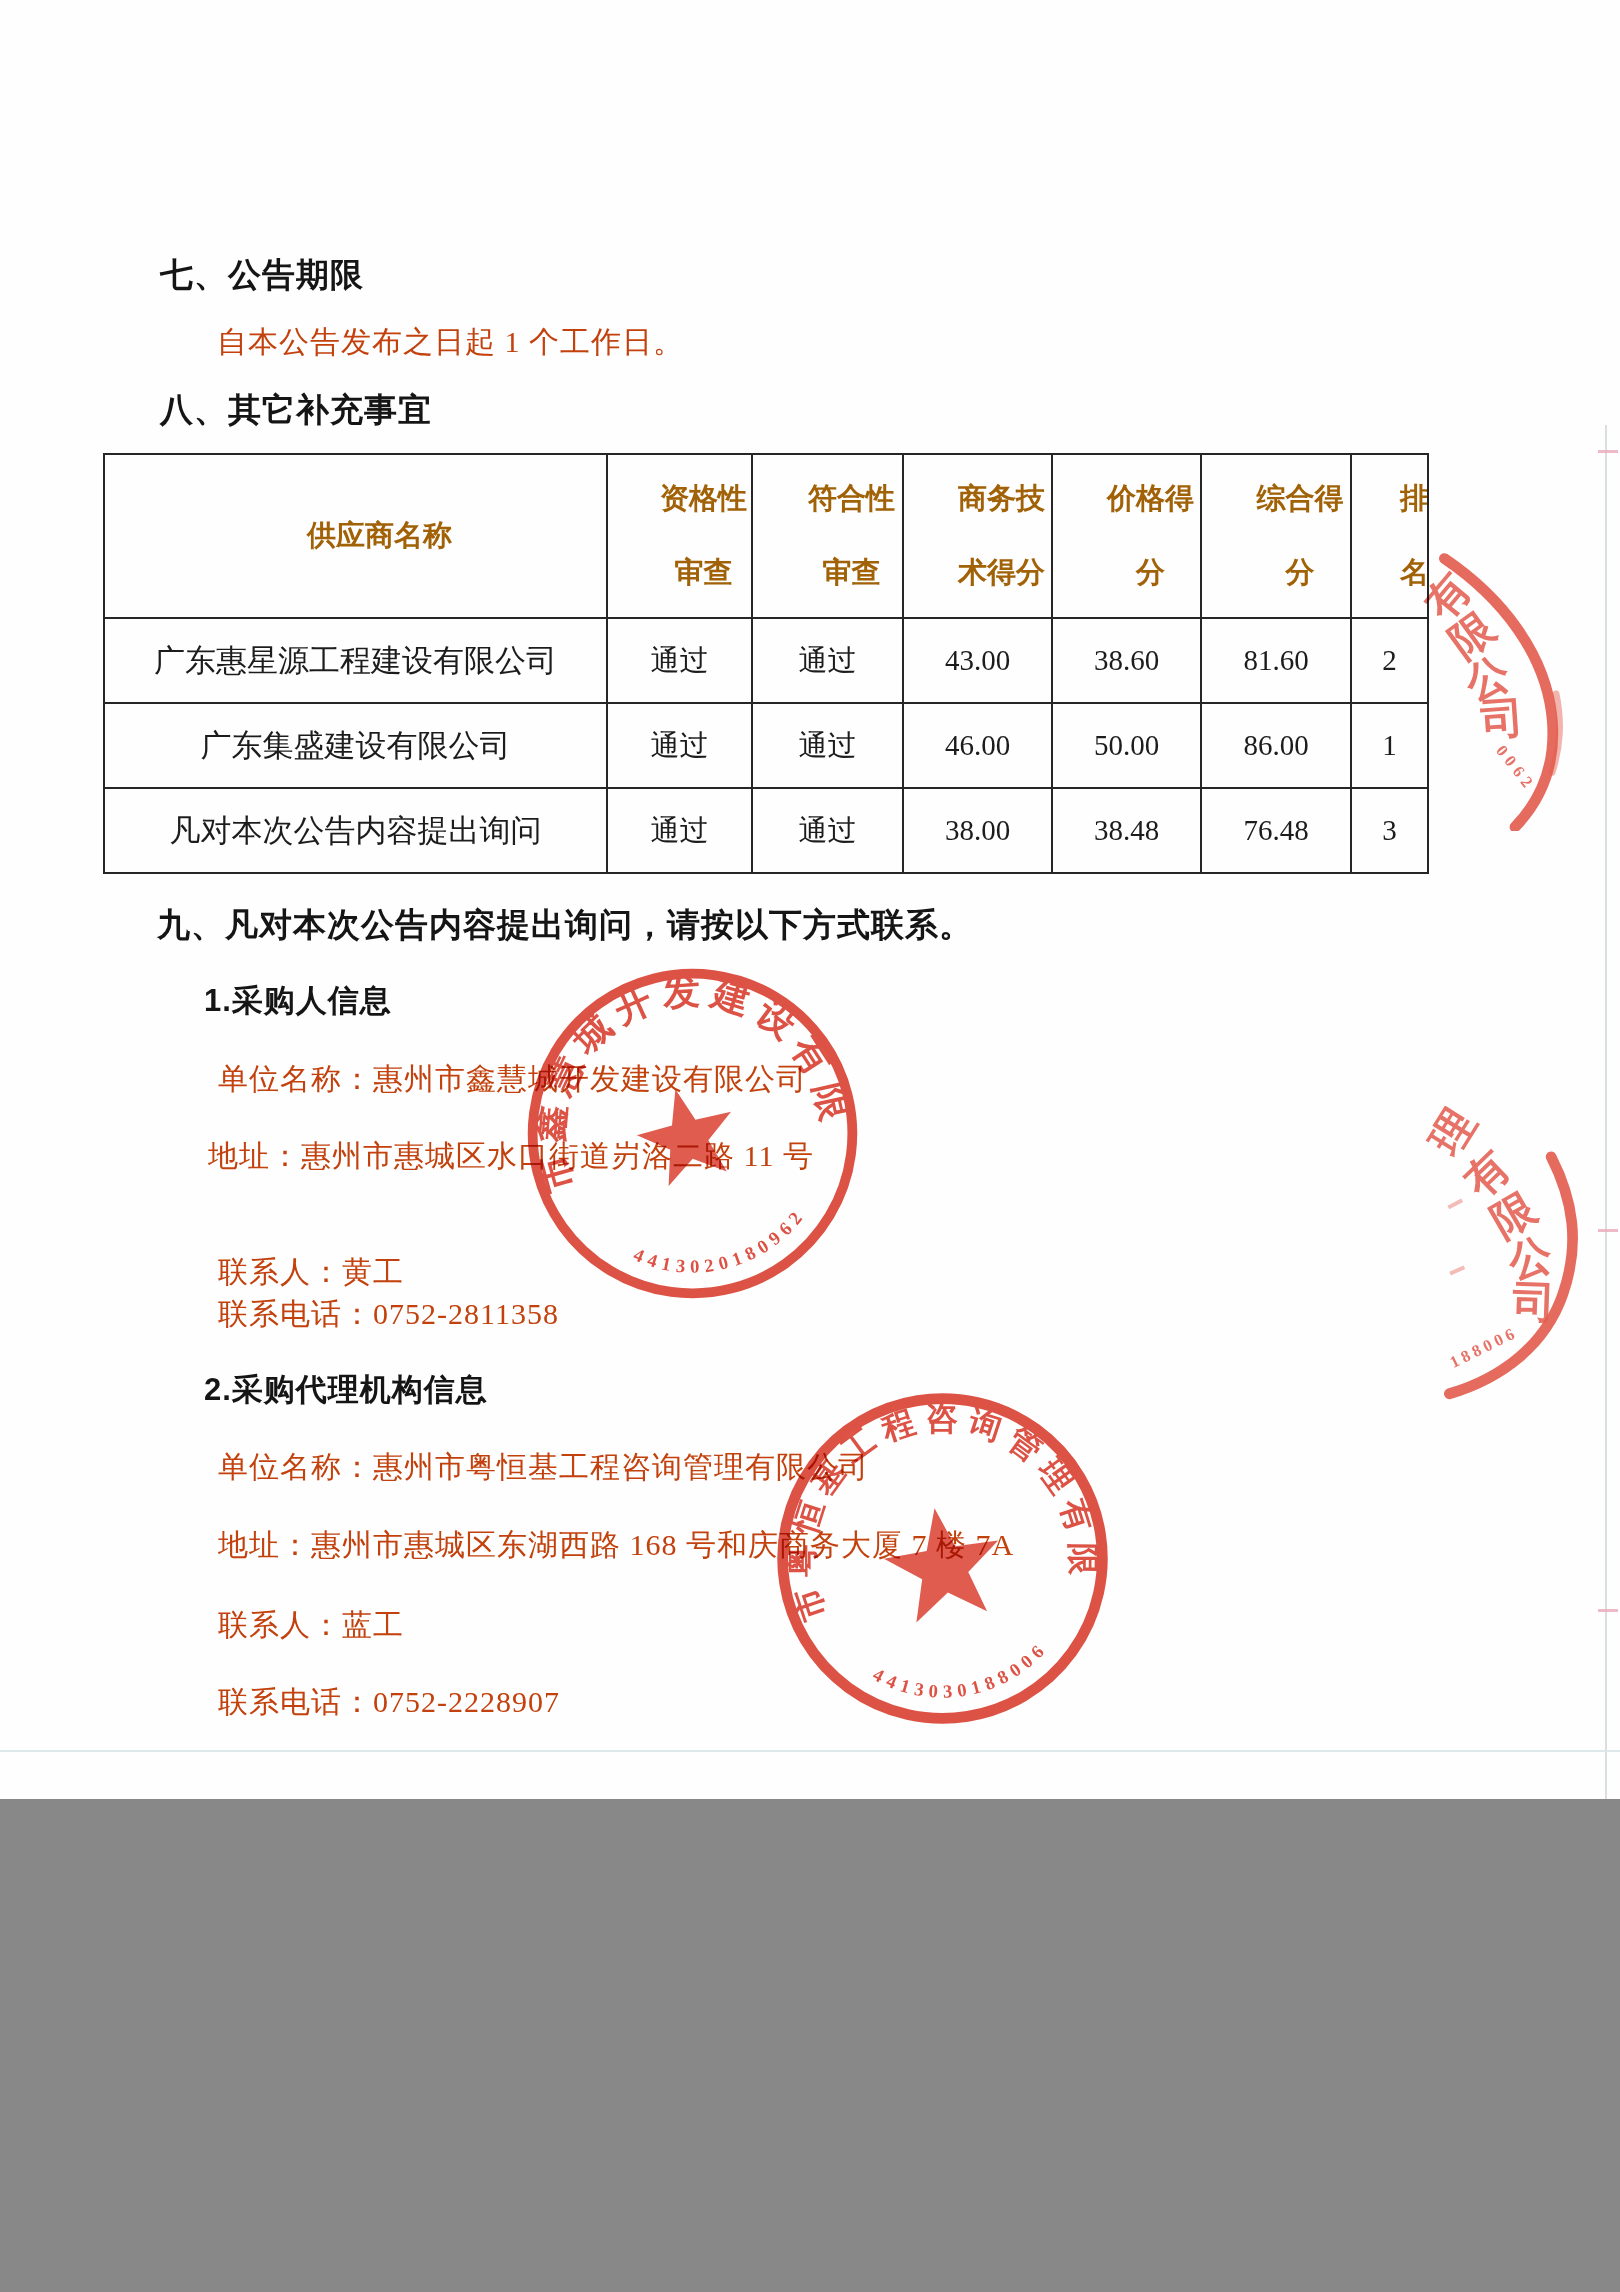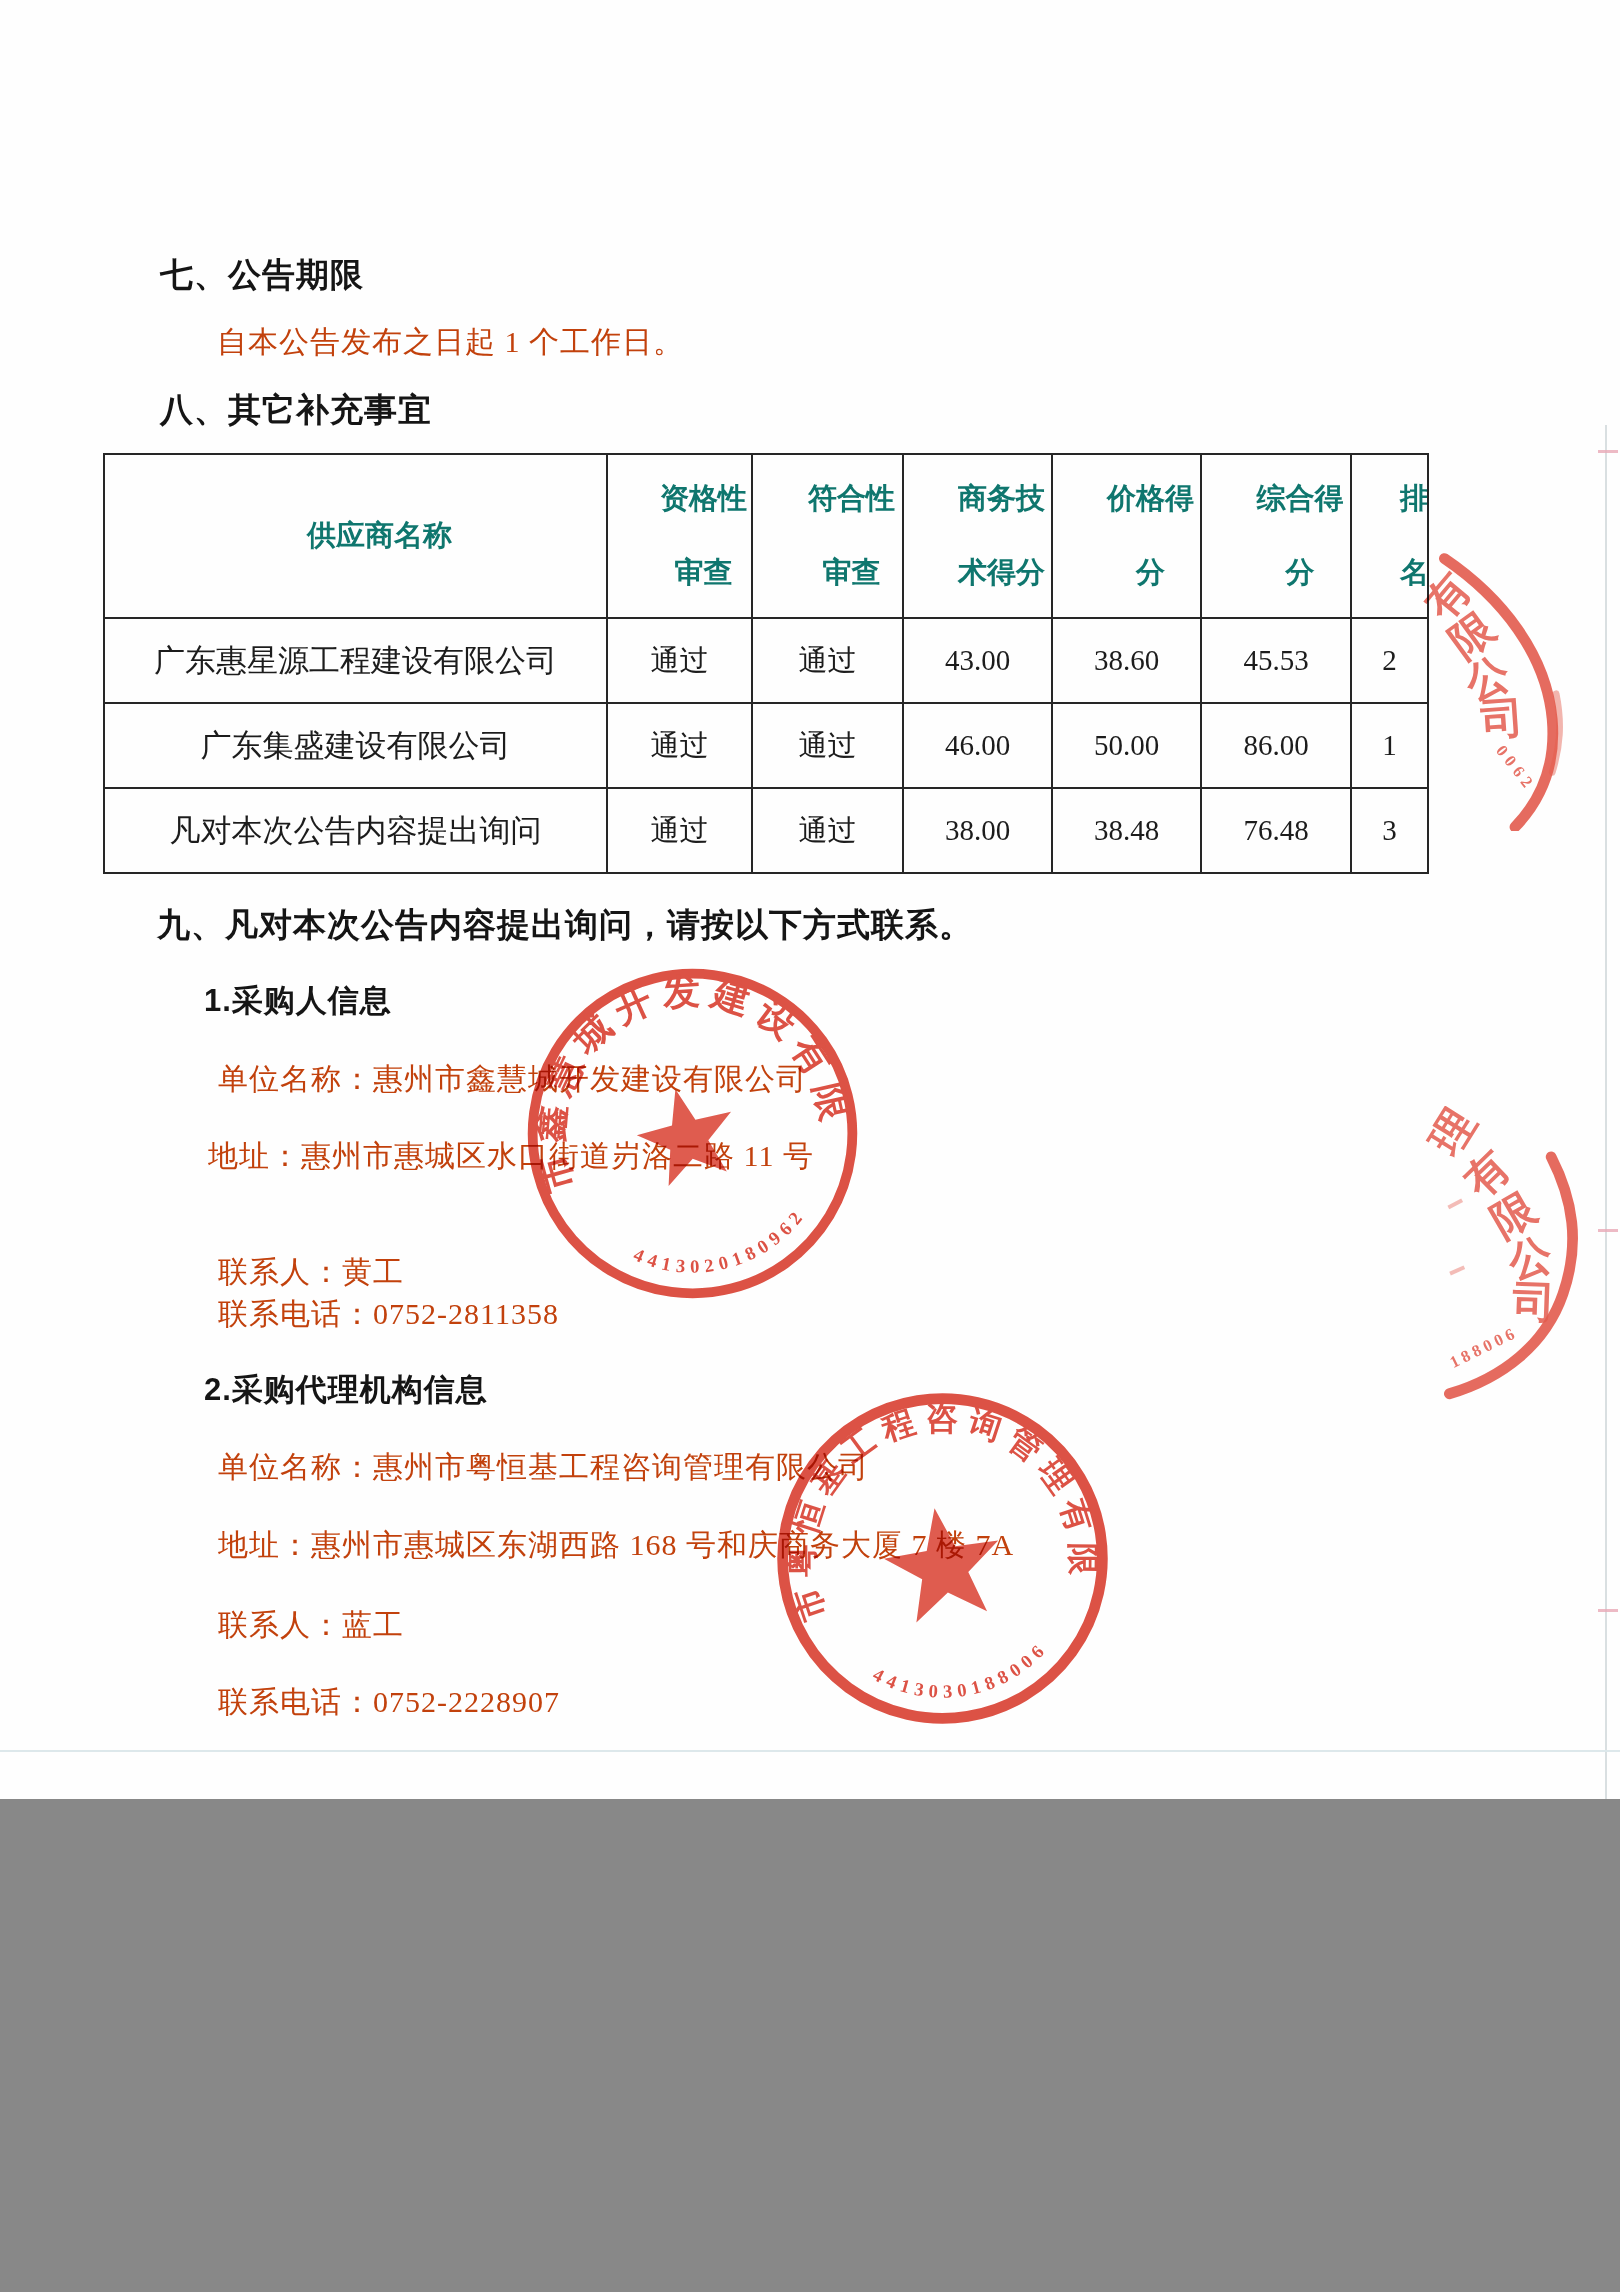--- a/index.html
+++ b/index.html
@@ -10,21 +10,21 @@
      font-size:33px;letter-spacing:1px;color:#151515;}
   .sub{font-size:31px;}
   .b{font-family:"Liberation Serif","DejaVu Serif",serif;font-size:30px;
      letter-spacing:1px;color:#c2410c;}
   
   .evtable{position:absolute;left:103px;top:453px;width:1324px;border-collapse:collapse;
            table-layout:fixed;font-family:"Liberation Serif","DejaVu Serif",serif;}
   .evtable th,.evtable td{border:2.9px solid #262626;text-align:center;vertical-align:middle;
            padding:0;overflow:hidden;}
   .evtable th{height:162px;font-size:29px;font-weight:600;line-height:2.55;
-           white-space:normal;word-break:break-all;color:#0f766e;padding-left:48px;}
+           white-space:normal;word-break:break-all;color:#a16207;padding-left:48px;}
   .evtable td{height:83px;font-size:29px;font-weight:400;}
   .evtable td.name{font-size:31px;}
   
   .stamp{position:absolute;mix-blend-mode:multiply;opacity:.88;pointer-events:none;}
   .sealtxt{font-family:"Liberation Serif","DejaVu Serif",serif;font-weight:700;}
   
   .vline{position:absolute;background:#ccd4d7;opacity:.75;}
   .pink{position:absolute;background:#e8a9b6;opacity:.8;}
   .foldline{position:absolute;left:0;top:1750px;width:1620px;height:2px;background:#dbe7ea;opacity:.95;}
   .tealline{position:absolute;left:0;top:2282px;width:683px;height:3.9px;background:#8fc0ba;opacity:.85;}
@@ -61,21 +61,21 @@
           <th>排名</th>
         </tr>
       </thead>
     <tbody>
         <tr>
           <td class="name">广东惠星源工程建设有限公司</td>
           <td>通过</td>
           <td>通过</td>
           <td>43.00</td>
           <td>38.60</td>
-          <td>45.53</td>
+          <td>81.60</td>
           <td>2</td>
         </tr>
         <tr>
           <td class="name">广东集盛建设有限公司</td>
           <td>通过</td>
           <td>通过</td>
           <td>46.00</td>
           <td>50.00</td>
           <td>86.00</td>
           <td>1</td>

